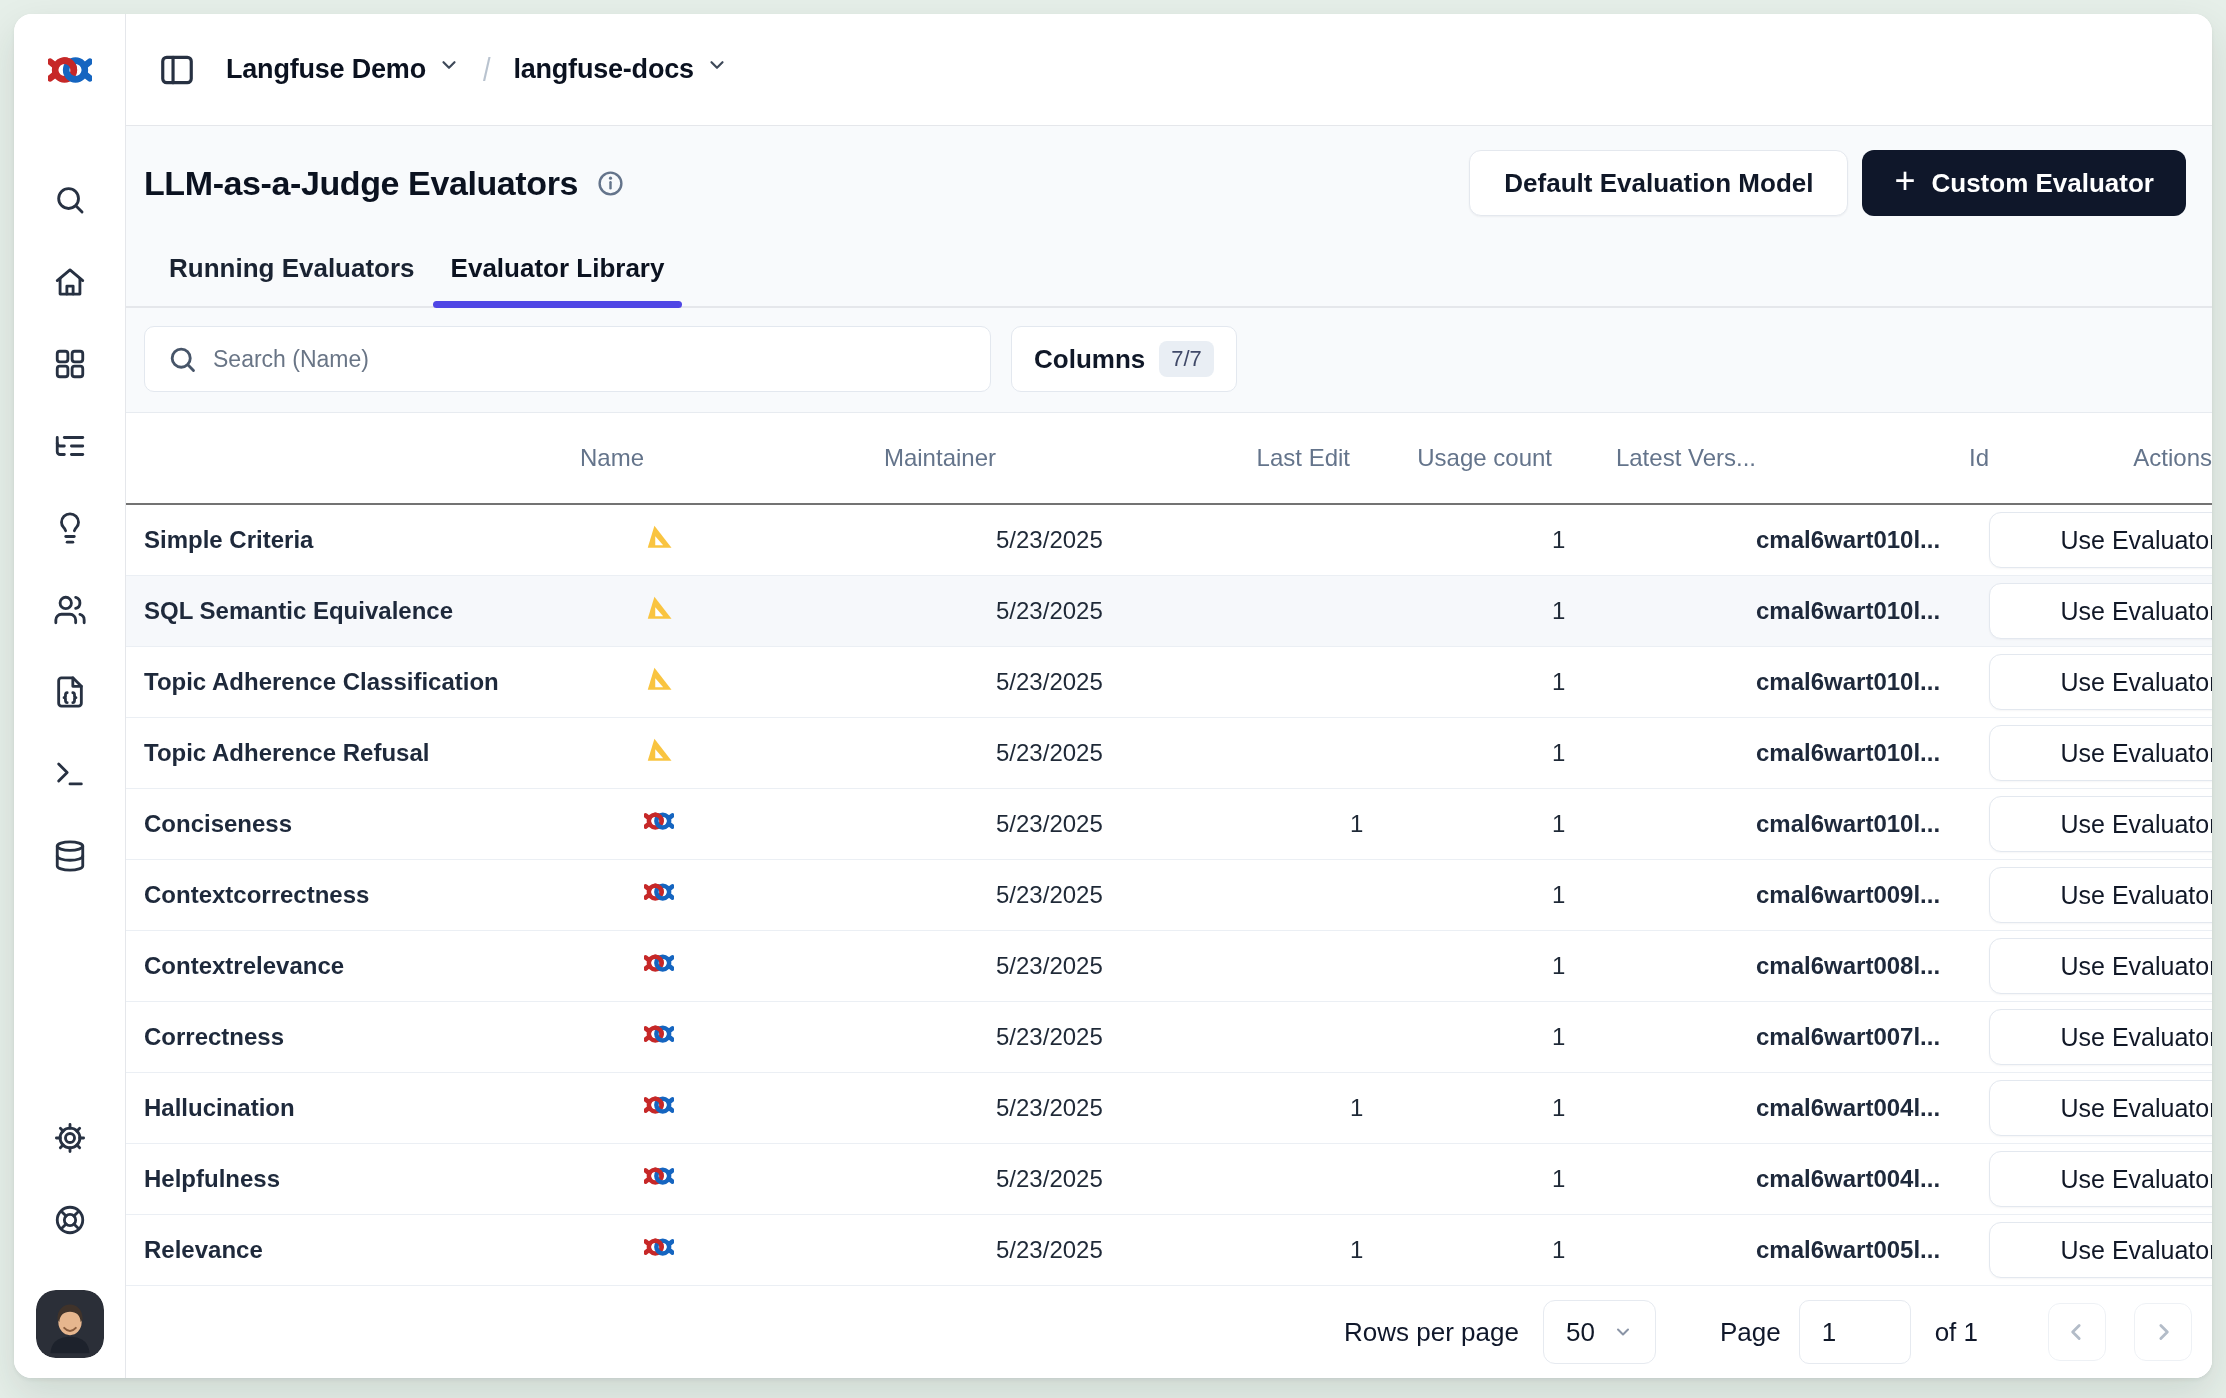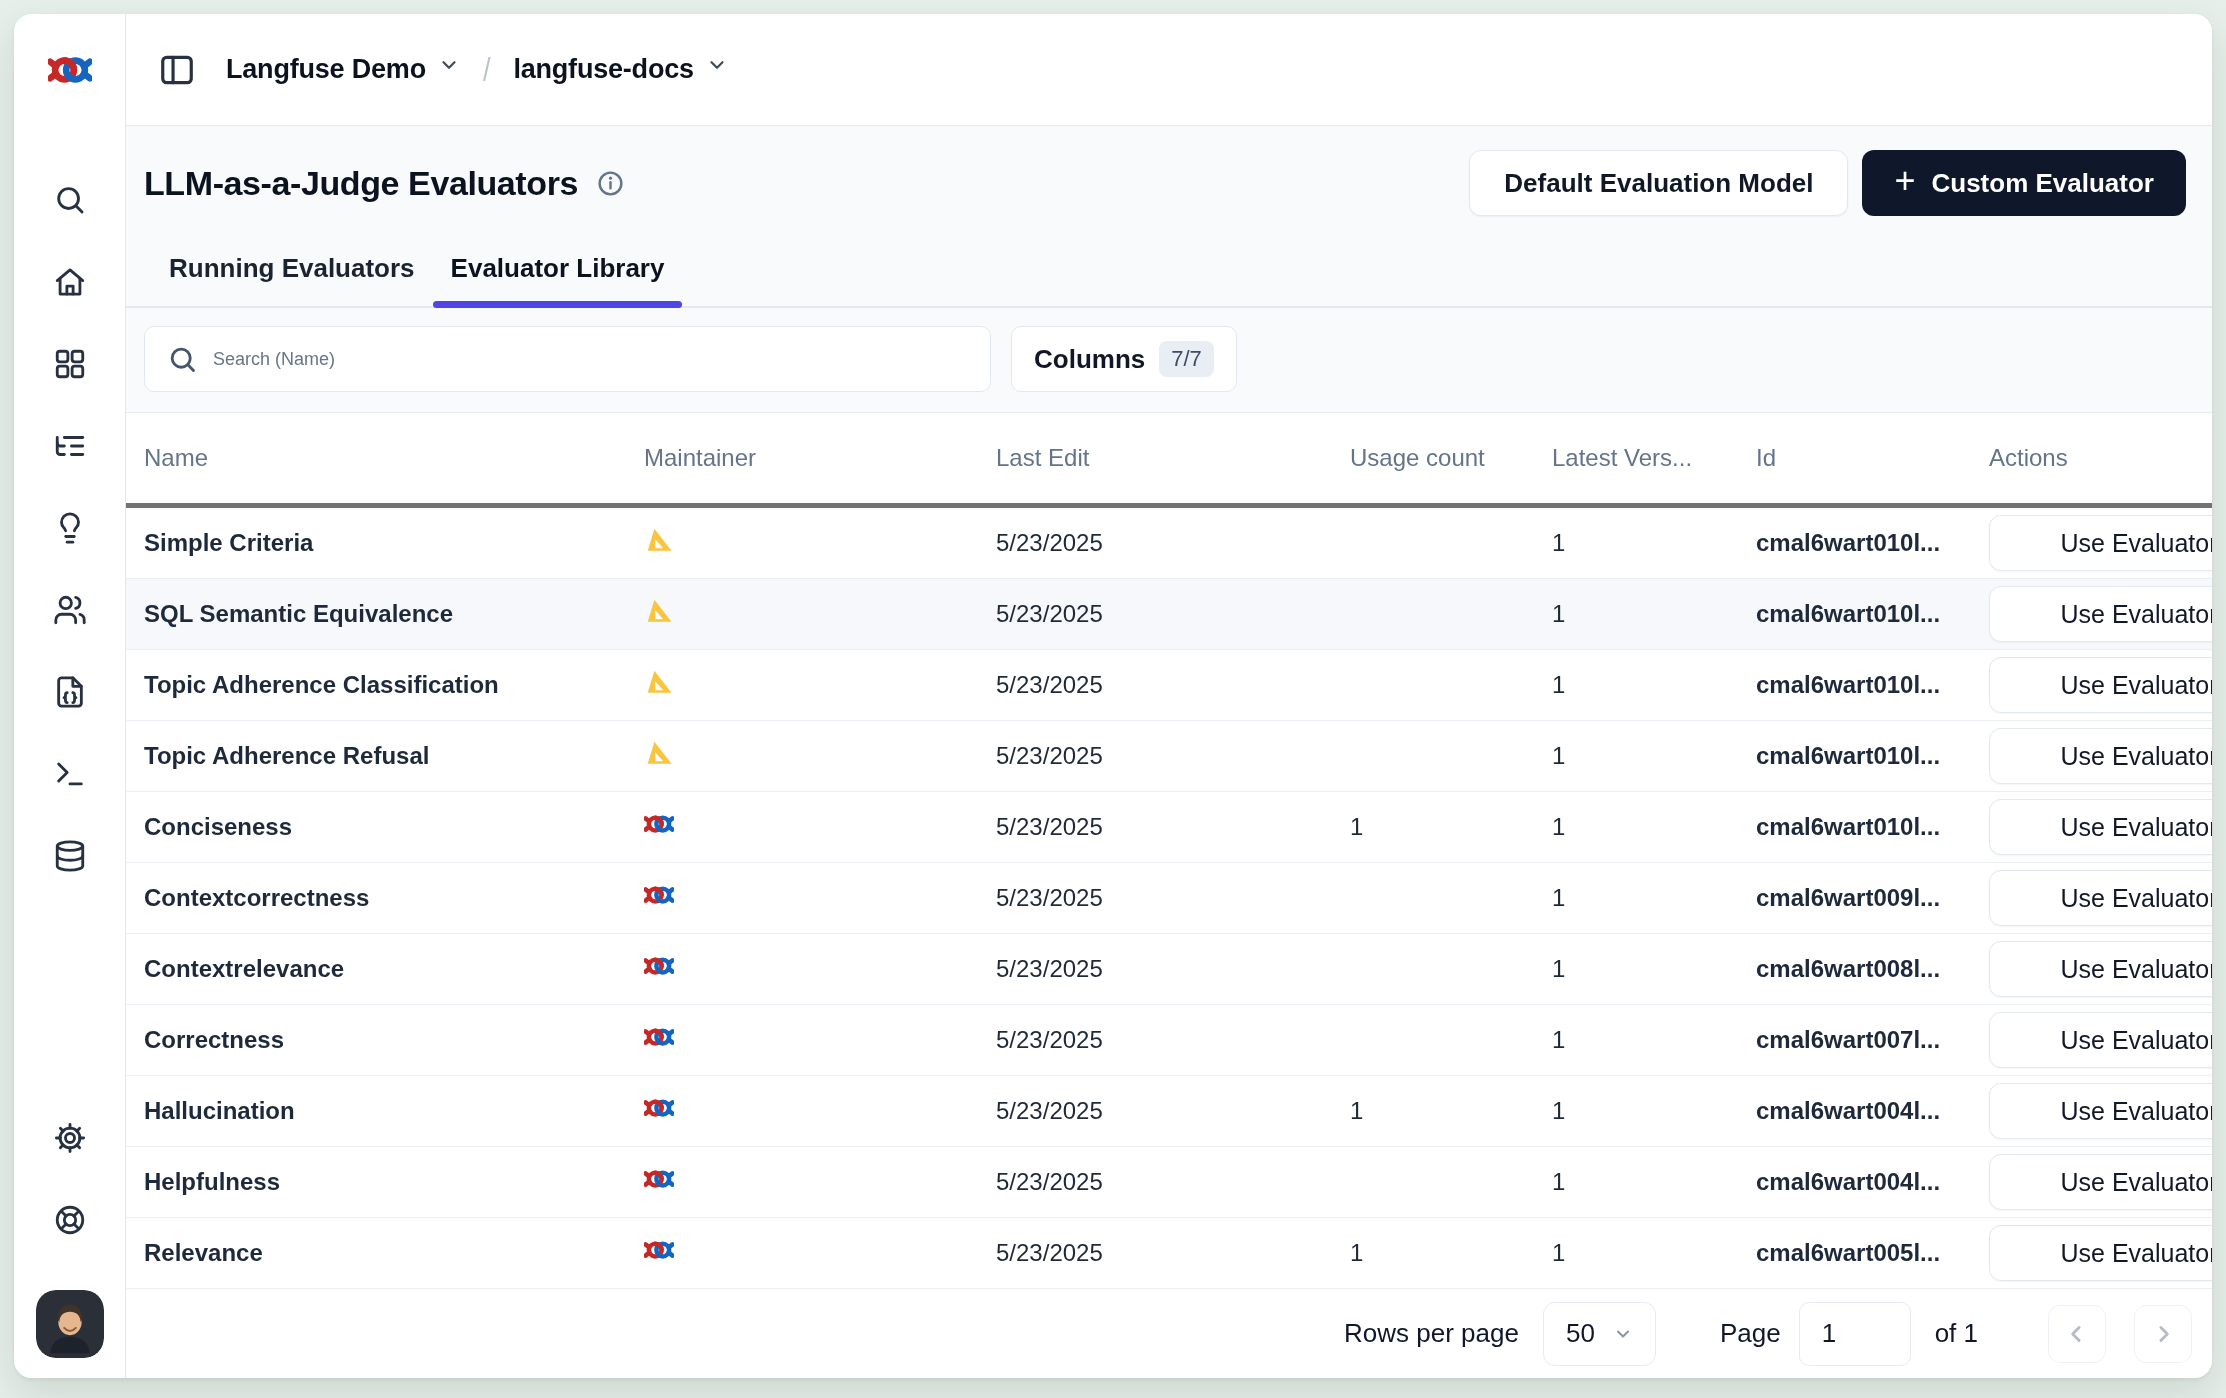--- a/index.html
+++ b/index.html
@@ -40,30 +40,30 @@
   .btn-dark .plus{font-size:36px;font-weight:300;line-height:1;transform:translateY(-2px);}
   .tabs{margin-top:36px;padding-left:25px;display:flex;border-bottom:2px solid #e5e7eb;}
   .tab{padding:0 18px 22px;font-size:26px;font-weight:600;color:#1a2332;position:relative;cursor:pointer;line-height:32px;}
   .tab.active{color:#0b1220;}
   .tab.active::after{content:"";position:absolute;left:0;right:0;bottom:-2px;height:7px;border-radius:4px;
     background:var(--c-accent,#4f46e5);}
   .toolbar{padding:18px 26px 20px 18px;display:flex;align-items:center;gap:20px;}
   .search{position:relative;width:847px;height:66px;background:#fff;border:1px solid #e3e8ef;border-radius:10px;
     display:flex;align-items:center;padding-left:66px;box-sizing:border-box;}
   .search svg{position:absolute;left:22px;top:17px;width:31px;height:31px;stroke:#475569;stroke-width:2.2;fill:none;stroke-linecap:round;}
-  .search input{border:none;outline:none;background:transparent;font-family:inherit;font-size:18px;color:#111827;width:100%;}
+  .search input{border:none;outline:none;background:transparent;font-family:inherit;font-size:23px;color:#111827;width:100%;}
   .search input::placeholder{color:#697586;}
   .columns-btn{height:66px;padding:0 22px;border-radius:10px;border:1px solid #e3e8ef;background:#fff;display:flex;
     align-items:center;gap:14px;font-family:inherit;font-size:26px;font-weight:600;color:#101828;cursor:pointer;}
   .badge{background:#e9eef4;color:#404968;font-size:22px;font-weight:500;padding:5px 12px;border-radius:8px;}
   
   .table{background:#fff;flex:none;}
   .thead,.trow{display:grid;grid-template-columns:500px 352px 354px 202px 204px 233px minmax(0,1fr);
     padding-left:18px;align-items:center;}
-  .thead{height:90px;border-bottom:5px solid #737373;color:#64748b;font-size:24px;font-weight:500;}
+  .thead{height:90px;border-bottom:2px solid #737373;color:#64748b;font-size:24px;font-weight:500;text-align:right;}
   .trow{height:70px;border-bottom:1px solid #ebeff4;font-size:24px;color:#1f2937;}
   .trow.hl{background:#f6f8fb;}
   .td.name,.td.idcell{font-weight:700;color:#1e293b;}
   .mico{display:inline-flex;width:30px;height:30px;}
   .mico svg{width:30px;height:30px;}
   .td.actions{overflow:visible;}
   .use-btn{width:300px;height:56px;border:1px solid #e3e8ef;border-radius:12px;background:#fff;font-family:inherit;
     font-size:25px;font-weight:500;color:#111827;cursor:pointer;box-shadow:0 1px 2px rgba(16,24,40,.04);}
   
   .pagination{height:106px;display:flex;align-items:center;justify-content:flex-end;padding-right:20px;

